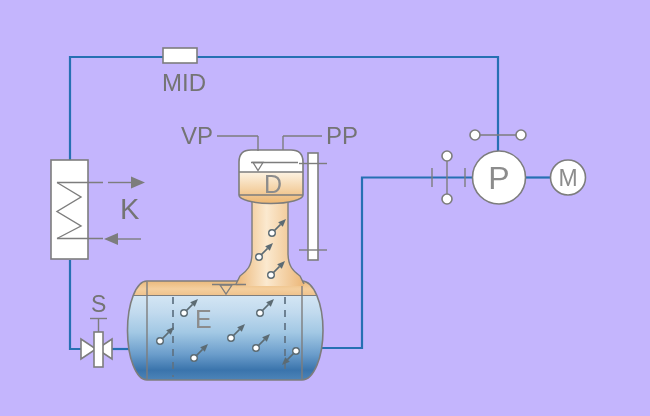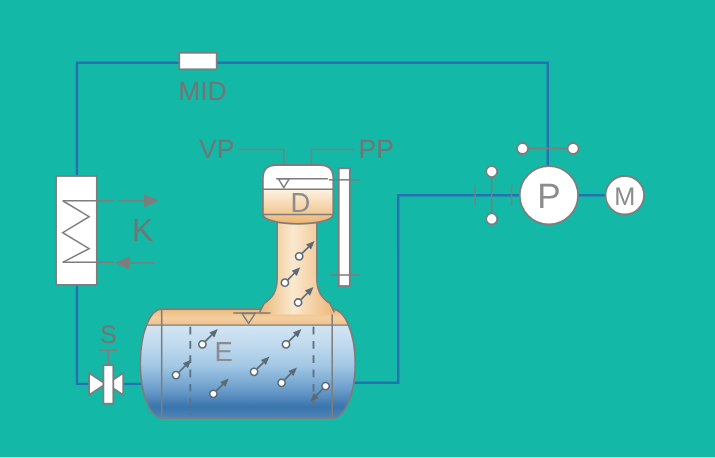--- a/index.html
+++ b/index.html
@@ -1,16 +1,16 @@
 <!DOCTYPE html>
 <html style="--pipe: #2670b3; --outline: #7d7d7d; --label-text: #747474; --letter-text: #8c8c8c; --dash: #5f7283; --bubble: #5c6b73; --vapor-orange: #f2c68f; --liquid-light: #d9eaf6; --liquid-dark: #3a74ac;"><head>
 <meta charset="utf-8">
 <style>
   html,body{margin:0;padding:0;background:#fff;}
-  .stage{position:relative;width:650px;height:416px;background:#14b8a6;overflow:hidden;
+  .stage{position:relative;width:650px;height:416px;background:#c4b5fd;overflow:hidden;
          font-family:"Liberation Sans",sans-serif;}
   svg{display:block;}
   svg text{font-family:"Liberation Sans",sans-serif;fill:var(--label-text,#747474);}
   .lbl{fill:var(--label-text,#747474);}
   .letter{fill:var(--letter-text,#8c8c8c);}
   .pipe{stroke:var(--pipe,#2670b3);stroke-width:2.2;fill:none;}
   .eq{stroke:var(--outline,#7d7d7d);stroke-width:1.6;fill:#ffffff;}
   .ln{stroke:var(--outline,#7d7d7d);stroke-width:1.4;fill:none;}
   .arr{fill:var(--outline,#7d7d7d);stroke:none;}
   .dash{stroke:var(--dash,#5f7283);stroke-width:1.7;stroke-dasharray:7 6;fill:none;}

